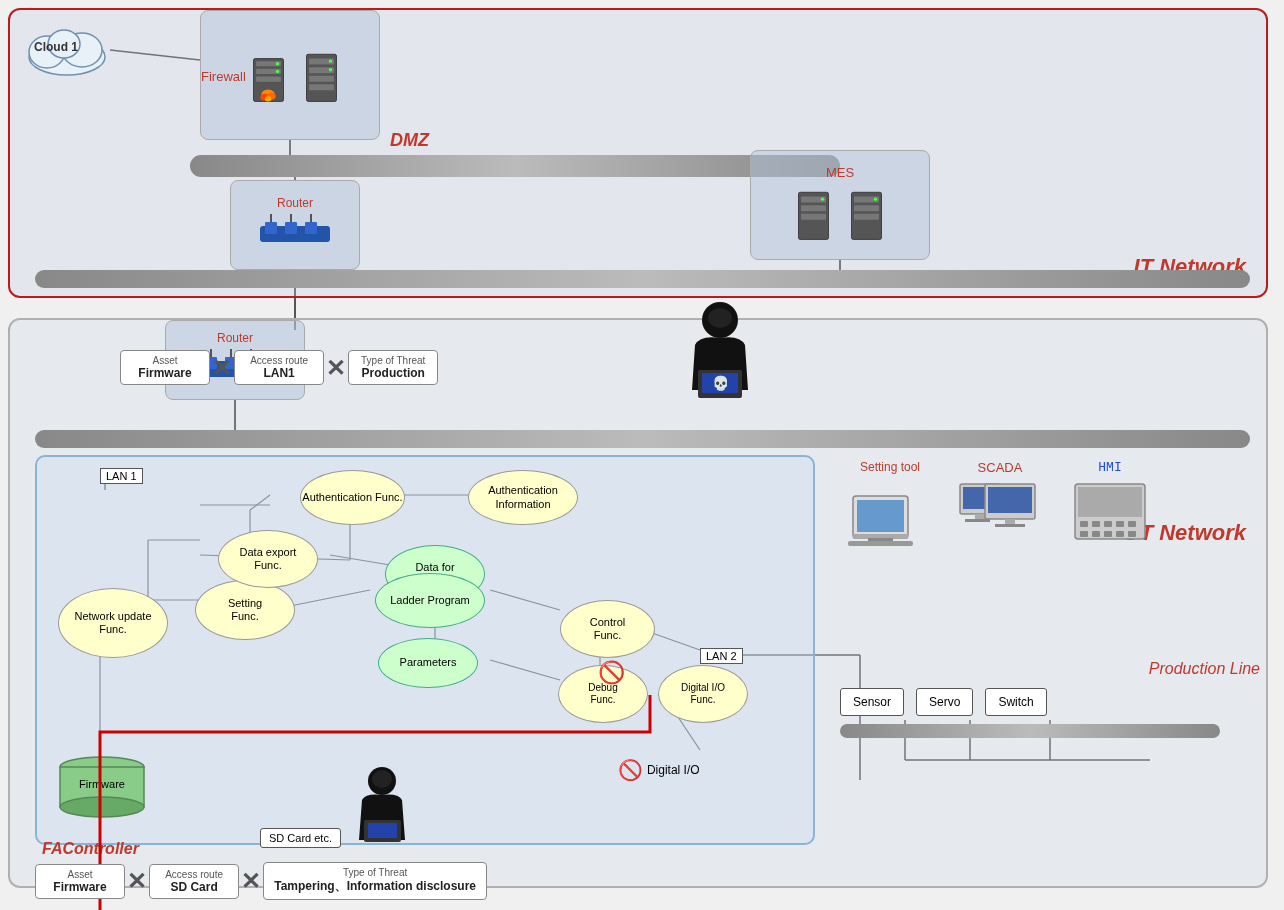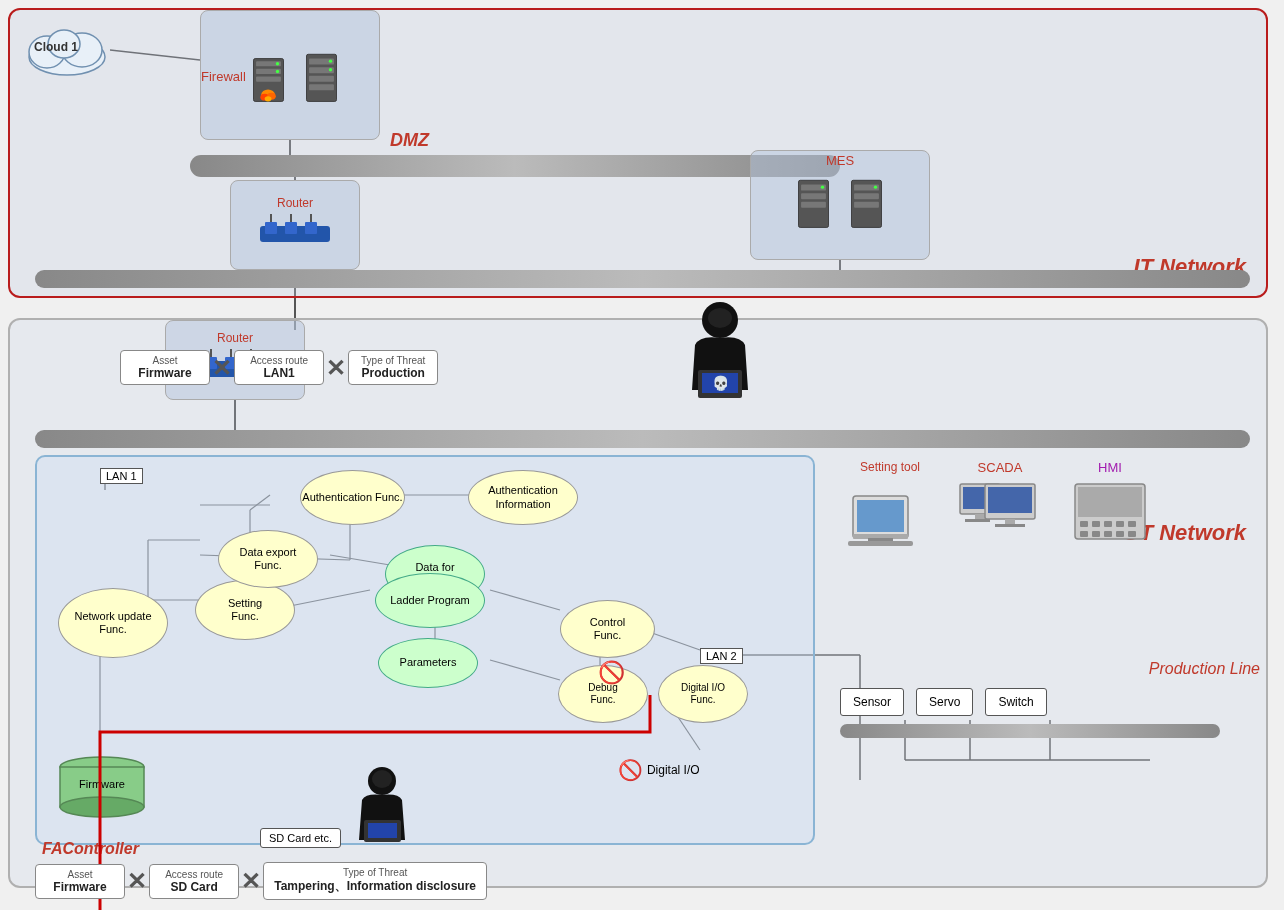--- a/index.html
+++ b/index.html
@@ -135,21 +135,21 @@
       left: 750px;
       width: 180px;
       height: 110px;
       background: rgba(180, 195, 220, 0.5);
       border-radius: 8px;
       border: 1px solid #aaa;
       display: flex;
       flex-direction: column;
       align-items: center;
       justify-content: flex-start;
-      padding-top: 2px;
+      padding-top: 14px;
     }
 
     .mes-label {
       color: #c0392b;
       font-size: 13px;
       margin-bottom: 4px;
     }
 
     
     .it-bar {
@@ -759,21 +759,21 @@
         <rect x="20" y="35" width="10" height="5" fill="#aaa"></rect>
         <rect x="10" y="40" width="25" height="3" fill="#888"></rect>
         <rect x="30" y="5" width="50" height="35" rx="2" fill="#ccc" stroke="#888" stroke-width="1.5"></rect>
         <rect x="33" y="8" width="44" height="26" fill="#4466aa"></rect>
         <rect x="50" y="40" width="10" height="5" fill="#aaa"></rect>
         <rect x="40" y="45" width="30" height="3" fill="#888"></rect>
       </svg>
     </div>
 
     <div class="tool-box">
-      <div class="tool-box-label" style="color:#a21caf;font-size:13px;">HMI</div>
+      <div class="tool-box-label" style="color:#1d4ed8;font-size:13px;font-family:Liberation Mono, monospace;">HMI</div>
       <svg width="80" height="70" viewBox="0 0 80 70">
 
         <rect x="5" y="5" width="70" height="55" rx="3" fill="#ccc" stroke="#888" stroke-width="1.5"></rect>
         <rect x="8" y="8" width="64" height="30" fill="#aaa"></rect>
 
         <rect x="10" y="42" width="8" height="6" rx="1" fill="#888"></rect>
         <rect x="22" y="42" width="8" height="6" rx="1" fill="#888"></rect>
         <rect x="34" y="42" width="8" height="6" rx="1" fill="#888"></rect>
         <rect x="46" y="42" width="8" height="6" rx="1" fill="#888"></rect>
         <rect x="58" y="42" width="8" height="6" rx="1" fill="#888"></rect>

